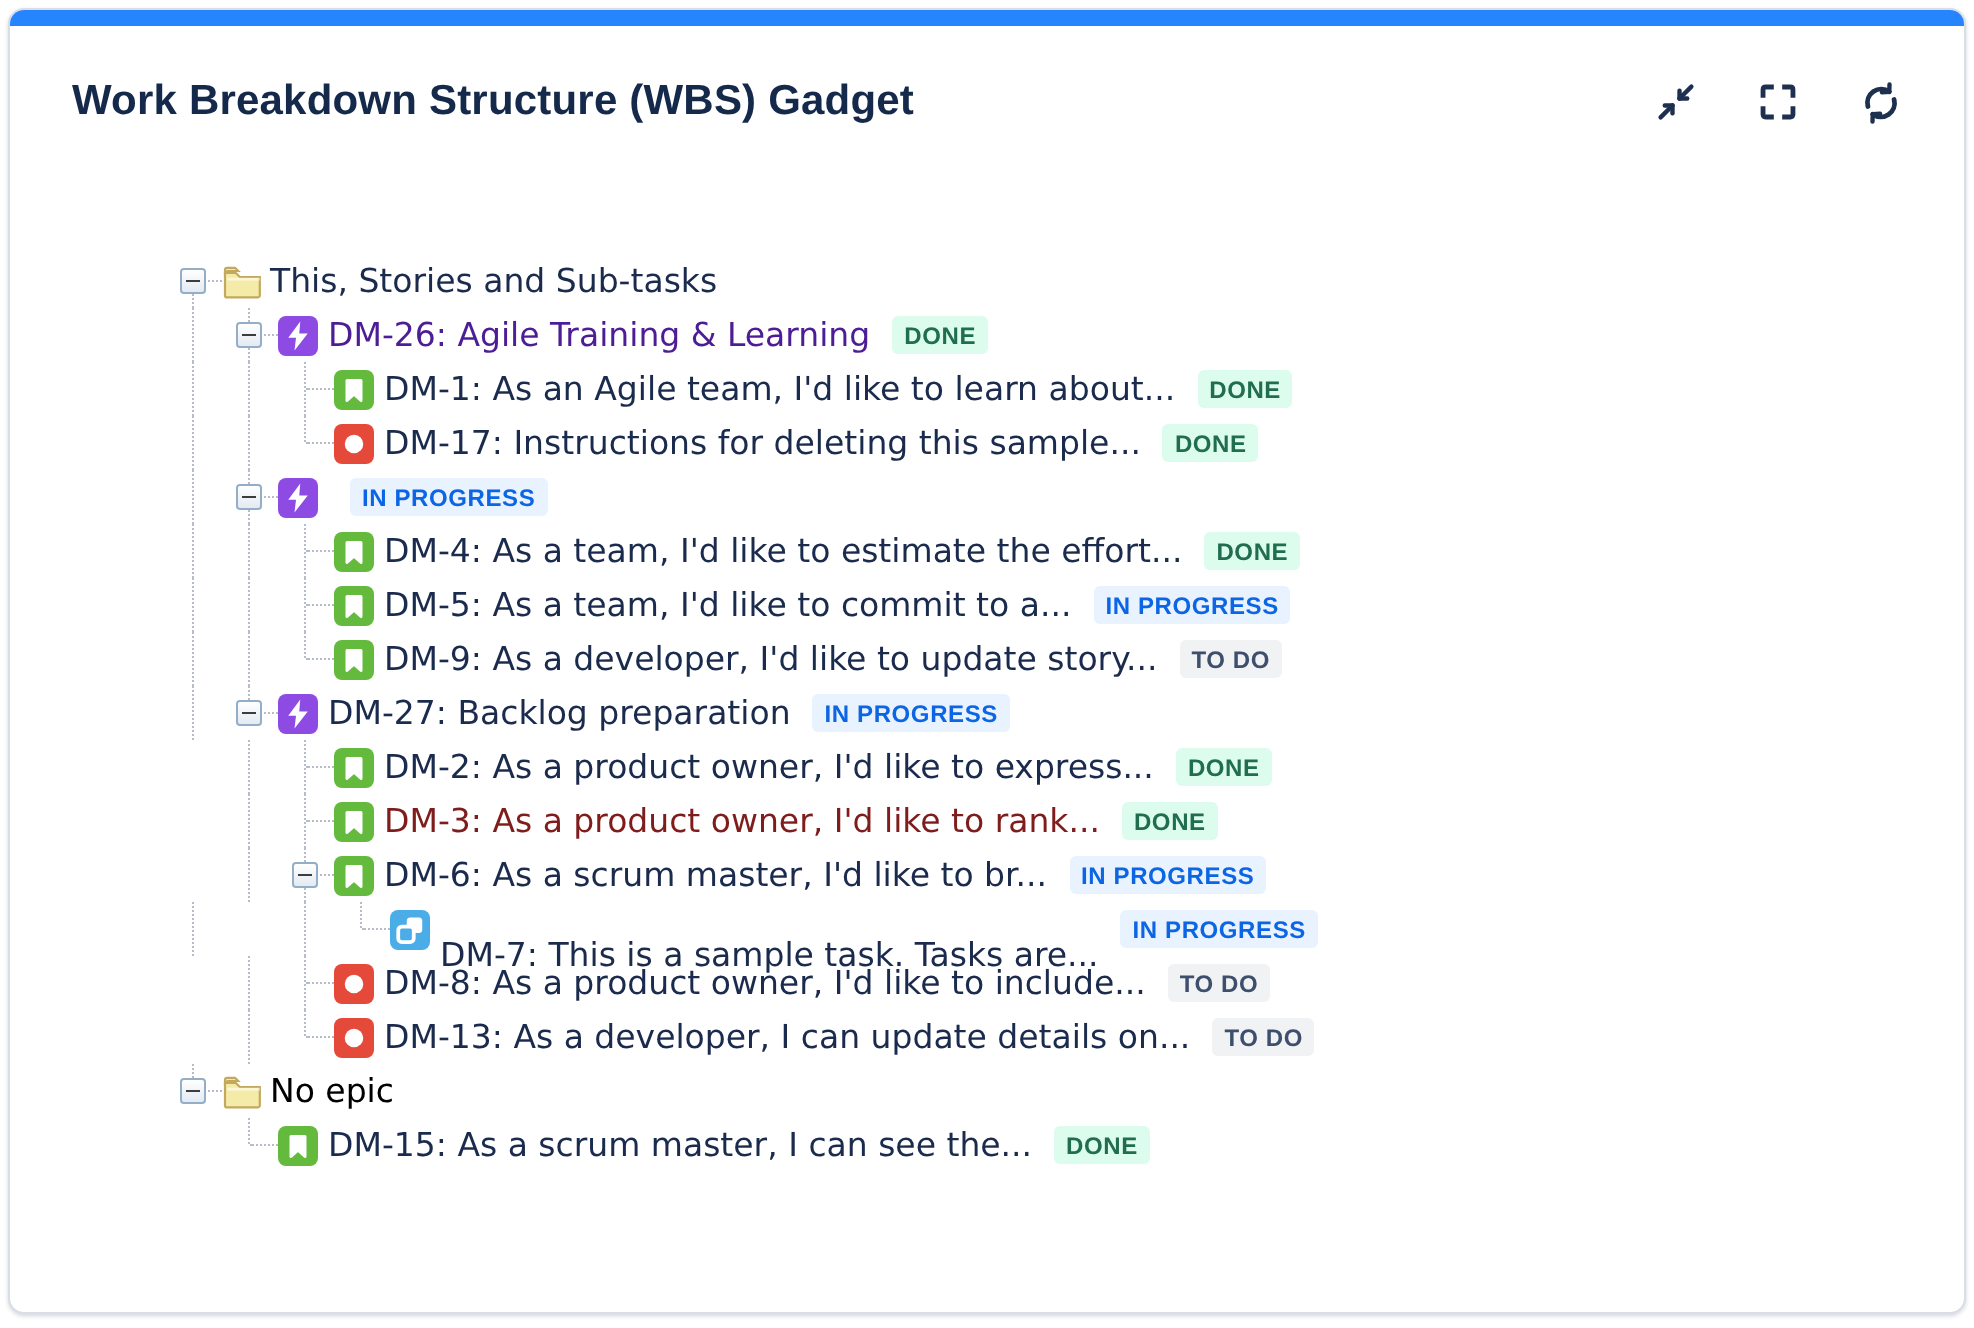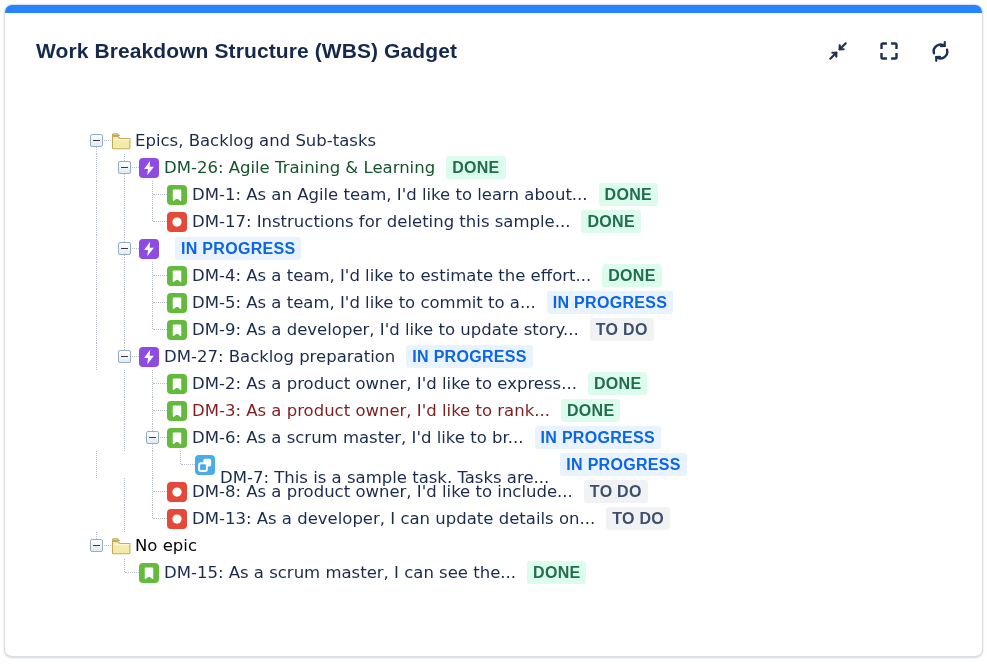--- a/index.html
+++ b/index.html
@@ -34,21 +34,21 @@
             border:1px solid #94aec7;border-radius:2px;z-index:2;cursor:pointer;
             background:linear-gradient(#ffffff,#e3eaf2);}
   .expander::after{content:'';position:absolute;left:2px;top:5px;width:7px;height:0;
                    border-top:1px solid #3c3c3c;}
   .node-icon{width:20px;height:20px;flex:none;margin-right:5px;display:flex;}
   .node-icon svg{display:block;}
   .node-icon.folder{width:21px;height:18px;margin-right:3px;}
   .label{font-family:"DejaVu Sans","Liberation Sans",sans-serif;font-size:16.5px;
          color:#1b2b4d;cursor:pointer;}
   .badge{display:inline-block;margin-left:11px;padding:4px 6px 3px 6px;border-radius:3px;
-         font-size:16px;font-weight:bold;letter-spacing:.3px;line-height:1;}
+         font-size:12px;font-weight:bold;letter-spacing:.3px;line-height:1;}
 </style>
 </head>
 <body>
 
 <div class="card">
   <div class="accent-bar" style="background: rgb(38, 132, 255);"></div>
 
   <div class="header">
     <div class="title" style="color: rgb(21, 41, 75);">Work Breakdown Structure (WBS) Gadget</div>
     <div class="toolbar">
@@ -94,35 +94,35 @@
     <span class="cell conn conn-down">
           <span class="expander"></span>
         </span>
         <span class="node-icon folder">
           <svg width="21" height="18" viewBox="0 0 21 18">
      <path d="M1.5 4.5 h5.4 l2 2 h10 v9.2 a1 1 0 0 1 -1 1 h-15.4 a1 1 0 0 1 -1 -1 z" fill="#f5eba8" stroke="#c2a95f" stroke-width="1.1"></path>
      <path d="M1.5 4.5 v-1.6 a1 1 0 0 1 1 -1 h4 l1.6 1.6 h-5.2 z" fill="#f5eba8" stroke="#c2a95f" stroke-width="1.1"></path>
      <path d="M2.6 7.6 h16.3" stroke="#fff" stroke-width="1.4" opacity=".55"></path>
    </svg>
         </span>
-    <span class="label" style="color: rgb(27, 43, 77);">Epics, Backlog and Sub-tasks</span>
+    <span class="label" style="color: rgb(27, 43, 77);">This, Stories and Sub-tasks</span>
   </div>
 
   <div class="row">
     <span class="cell guide"></span>
         <span class="cell conn conn-both">
           <span class="expander"></span>
         </span>
         <span class="node-icon">
           <svg width="20" height="20" viewBox="0 0 16 16">
      <rect width="16" height="16" rx="3.2" fill="#8e4be4"></rect>
      <path d="M8.9 2.2 L4.1 8.7 H7.2 L6.6 13.8 L11.9 7 H8.5 Z" fill="#fff"></path>
    </svg>
         </span>
-    <span class="label" style="color: #14532d;">DM-26: Agile Training &amp; Learning</span>
+    <span class="label" style="color: #4c1d95;">DM-26: Agile Training &amp; Learning</span>
   <span class="badge" style="background: rgb(220, 252, 238); color: rgb(33, 110, 78);">DONE</span>
       </div>
 
   <div class="row">
     <span class="cell guide"></span>
         <span class="cell guide"></span>
         <span class="cell conn conn-both"></span>
         <span class="node-icon">
           <svg width="20" height="20" viewBox="0 0 16 16">
      <rect width="16" height="16" rx="3.2" fill="#63ba3c"></rect>

